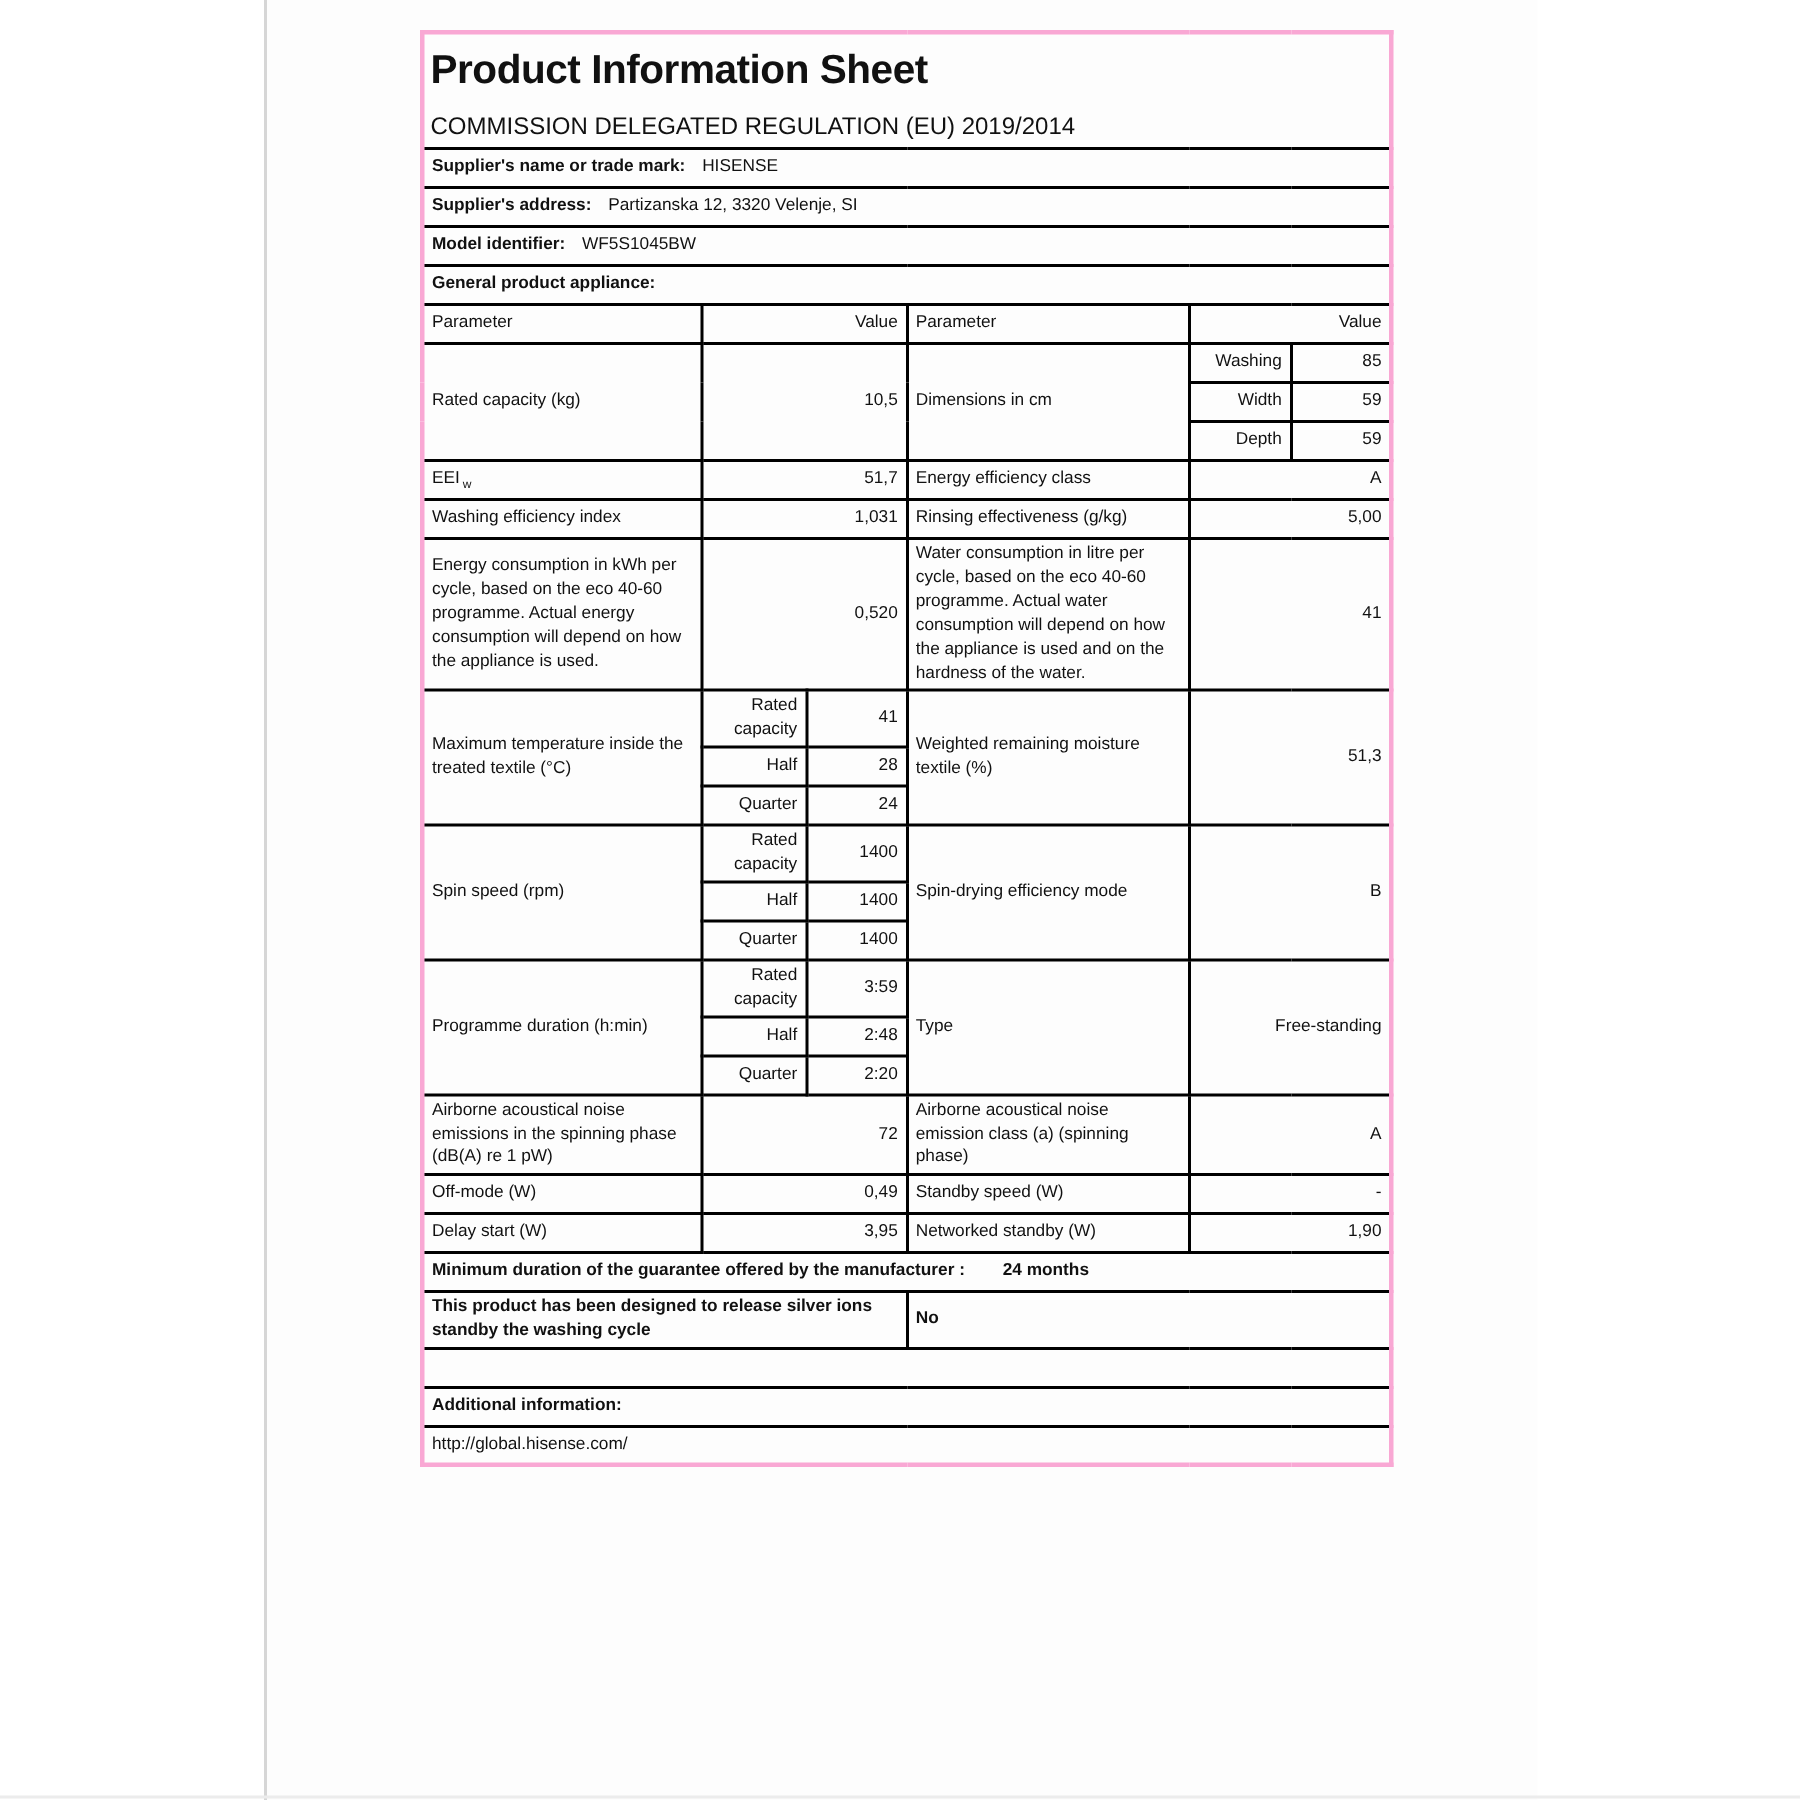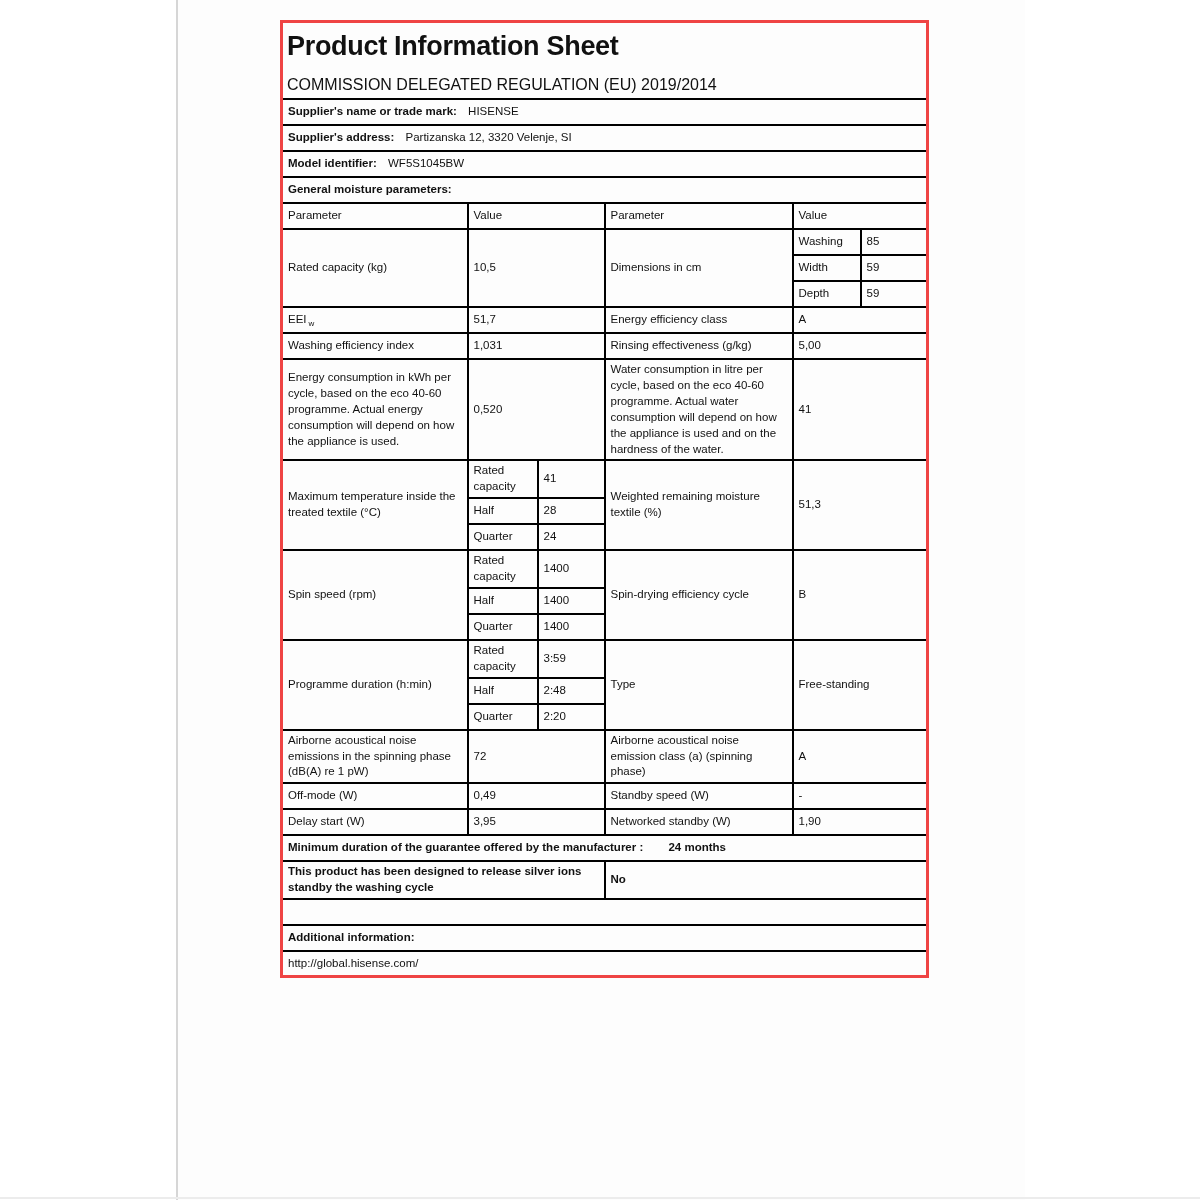--- a/index.html
+++ b/index.html
@@ -32,32 +32,32 @@
   }
   .sheet {
     position: absolute;
     left: 280px;
     top: 20px;
   }
   table {
     border-collapse: collapse;
     table-layout: fixed;
     width: 646px;
-    border: 3px solid #ef4444;
+    border: 3px solid #f9a8d4;
   }
   td {
     border: 2px solid #000;
     padding: 2px 5px;
     font-size: 11.5px;
     line-height: 1.38;
     vertical-align: middle;
     overflow: hidden;
   }
   .b { font-weight: bold; }
-  .center { text-align: left; }
+  .center { text-align: right; }
   .vml { margin-left: 8px; }
   .vml2 { margin-left: 22px; }
   tr.h65 { height: 65px; }
   tr.h26 { height: 26px; }
   tr.h34 { height: 34px; }
   tr.h36 { height: 36px; }
   tr.h48 { height: 48px; }
   tr.h96 { height: 96px; margin-left: 36px; }
   .title-cell { padding: 5px 4px 2px 4px; vertical-align: top; }
   h1 {
@@ -109,21 +109,21 @@
     </tr>
 
     <tr class="h26">
       <td colspan="6">
         <span class="b">Model identifier:</span>
         <span class="vml">WF5S1045BW</span>
       </td>
     </tr>
 
     <tr class="h26">
-      <td colspan="6" class="b">General moisture parameters:</td>
+      <td colspan="6" class="b">General product appliance:</td>
     </tr>
 
     <tr class="h26">
       <td>Parameter</td>
       <td colspan="2" class="center">Value</td>
       <td>Parameter</td>
       <td colspan="2" class="center">Value</td>
     </tr>
 
     <tr class="h26">
@@ -178,21 +178,21 @@
     </tr>
     <tr class="h26">
       <td class="center">Quarter</td>
       <td class="center">24</td>
     </tr>
 
     <tr class="h36">
       <td rowspan="3">Spin speed (rpm)</td>
       <td class="center">Rated capacity</td>
       <td class="center">1400</td>
-      <td rowspan="3">Spin-drying efficiency cycle</td>
+      <td rowspan="3">Spin-drying efficiency mode</td>
       <td rowspan="3" colspan="2" class="center">B</td>
     </tr>
     <tr class="h26">
       <td class="center">Half</td>
       <td class="center">1400</td>
     </tr>
     <tr class="h26">
       <td class="center">Quarter</td>
       <td class="center">1400</td>
     </tr>

